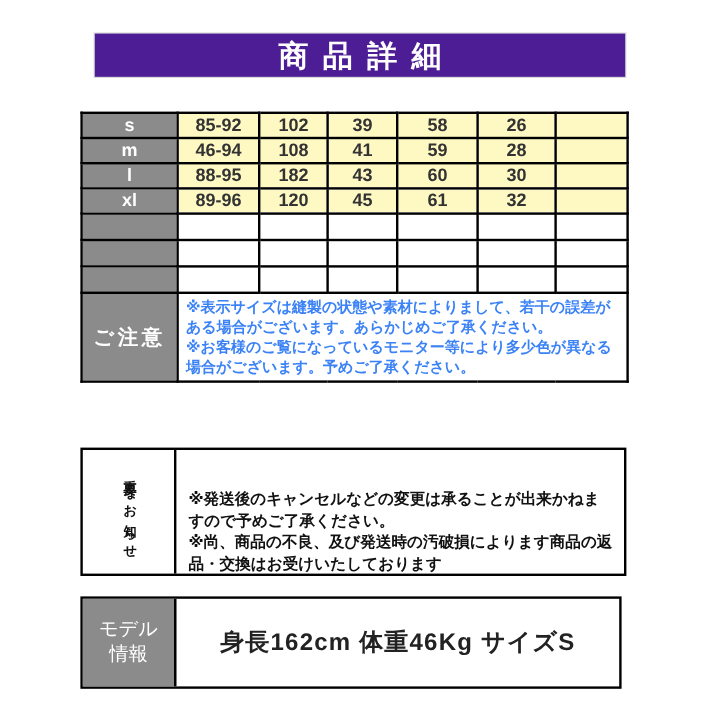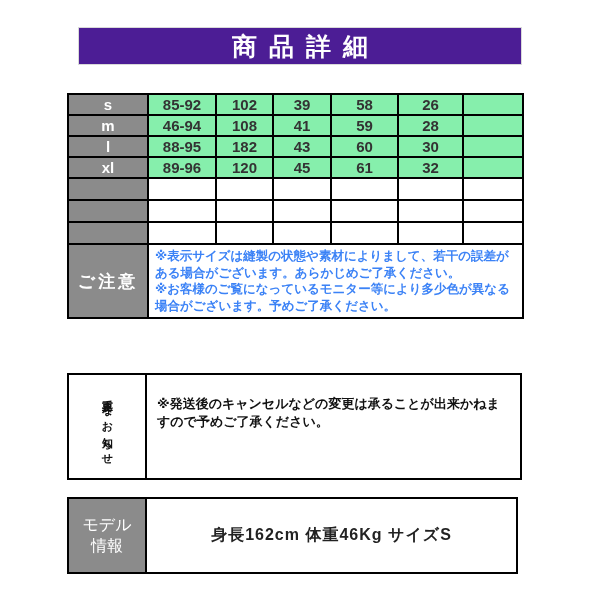--- a/index.html
+++ b/index.html
@@ -52,21 +52,21 @@
   }
   tr.data-row { height: 21px; }
   tr.data-row .size-cell {
     background: #8b8b8b;
     color: #ffffff;
     font-size: 15px;
   }
   tr.data-row .value-cell {
     color: #333333;
     font-size: 15px;
-    background: #86efac;
+    background: #fef9c3;
   }
   tr.empty-row { height: 22px; }
   tr.empty-row .size-cell { background: #8b8b8b; }
   tr.empty-row td { background: #ffffff; }
   tr.notice-row { height: 71px; }
   tr.notice-row .notice-label {
     background: #8b8b8b;
     color: #ffffff;
     font-size: 17px;
     letter-spacing: 3px;
@@ -112,30 +112,30 @@
     width: 52px;
     color: #ffffff;
     font-size: 16px;
     font-weight: normal;
     text-align: center;
     line-height: 1.3;
     word-break: break-all;
   }
   .box-important .content-col {
     flex: 1;
-    padding: 20px 8px 8px 10px;
+    padding: 32px 8px 8px 10px;
     font-size: 13px;
     font-weight: bold;
     color: #111111;
     line-height: 1.38;
   }
   .box-model .content-col {
     flex: 1;
     display: flex; align-items: center; justify-content: center;
-    font-size: 16px;
+    font-size: 20px;
     font-weight: bold;
     color: #222222;
     letter-spacing: 1px;
   }
 </style>
 </head>
 <body>
 
 <div class="title-banner">
   <span>商品詳細</span>
@@ -227,20 +227,21 @@
   </tr>
 </tbody>
   </table>
 
 <div class="info-box box-important">
   <div class="label-col">
     <span>重要なお知らせ</span>
   </div>
   <div class="content-col">
     <div>※発送後のキャンセルなどの変更は承ることが出来かねますので予めご了承ください。</div>
+    <div>※尚、商品の不良、及び発送時の汚破損によります商品の返品・交換はお受けいたしております</div>
   </div>
 </div>
 
 <div class="info-box box-model">
   <div class="label-col">
     <span>モデル情報</span>
   </div>
   <div class="content-col">身長162cm 体重46Kg サイズS</div>
 </div>
 

